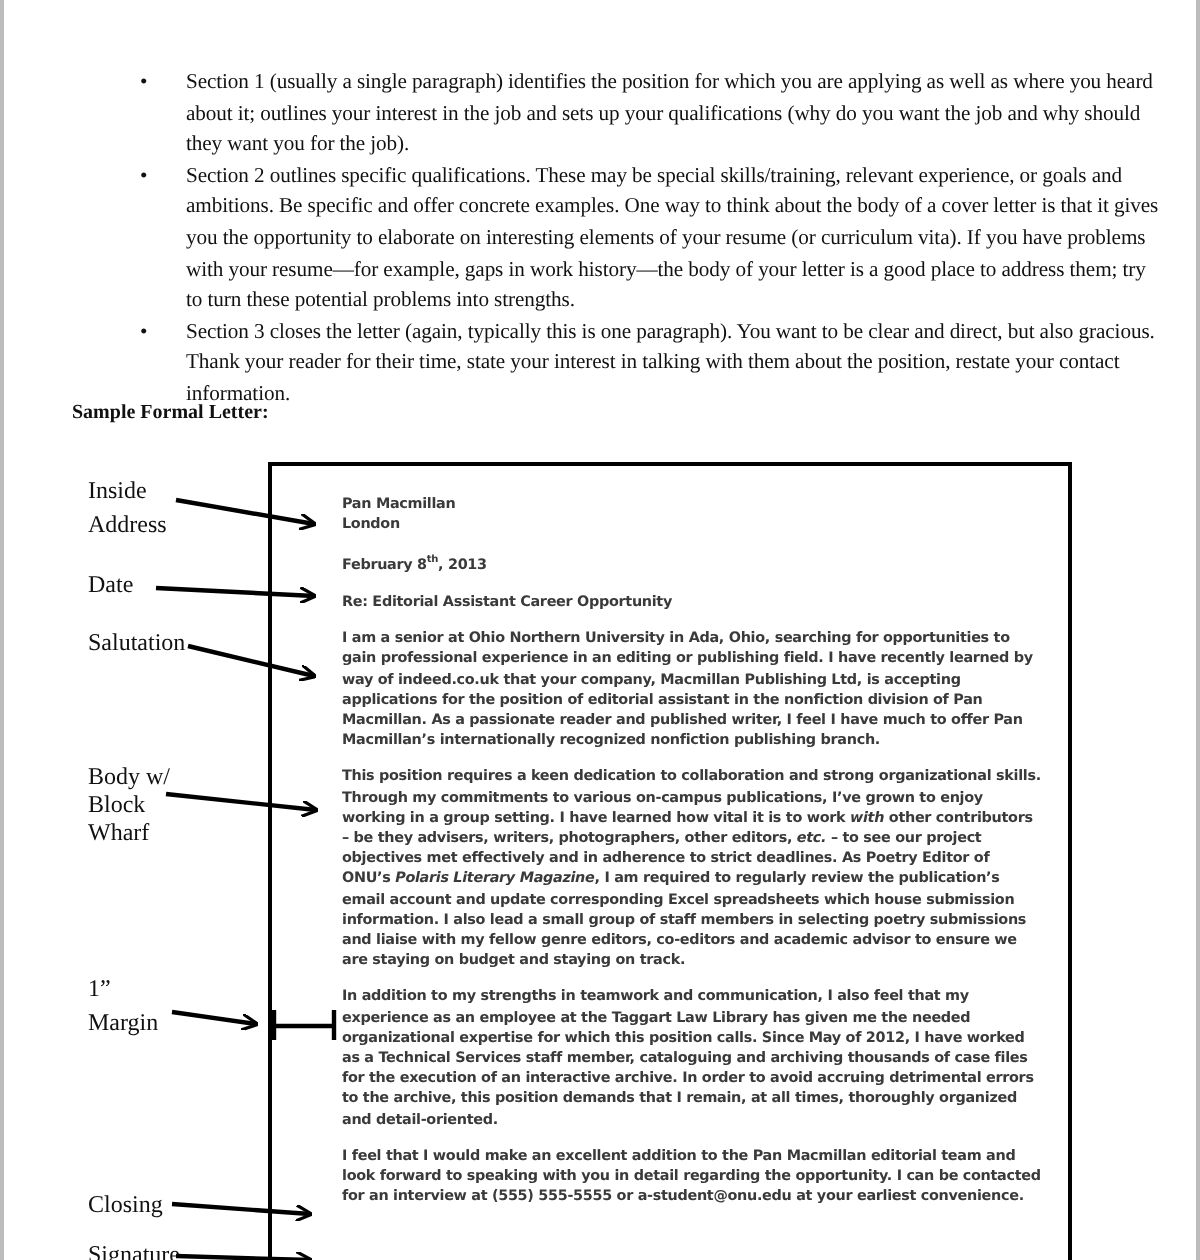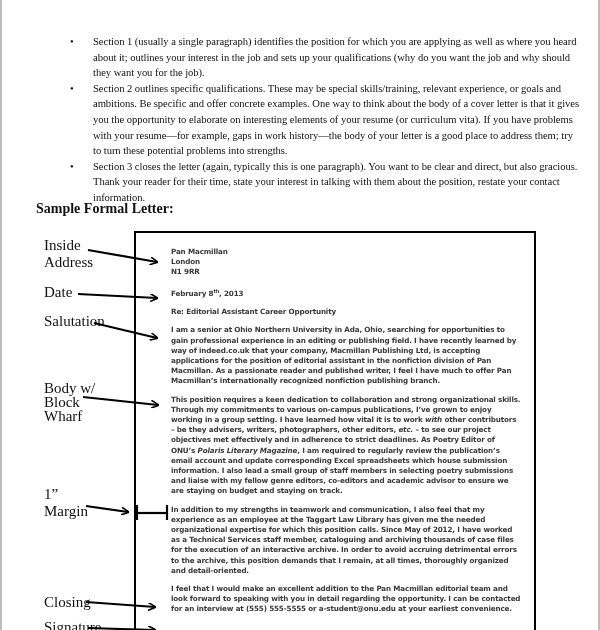--- a/index.html
+++ b/index.html
@@ -7,23 +7,23 @@
     width: 600px; height: 630px; overflow: hidden; background: #ffffff;
     position: relative; font-family: "Liberation Serif", serif; color: #111;
   }
   .page-border-left { position: absolute; left: 0; top: 0; width: 2px; height: 630px; background: #bdbdbd; }
   .page-border-right { position: absolute; right: 0; top: 0; width: 2px; height: 630px; background: #bdbdbd; }
 
   .bullets { position: absolute; left: 70px; top: 34px; width: 510px; margin: 0; padding: 0; list-style: none; }
   .bullets li { position: relative; padding-left: 23px; font-size: 10.6px; line-height: 15.6px; letter-spacing: -0.05px; }
   .bullets li .dot { position: absolute; left: 0; top: 0; }
 
-  .sample-heading { position: absolute; left: 36px; top: 201px; font-weight: bold; font-size: 14px; }
+  .sample-heading { position: absolute; left: 36px; top: 201px; font-weight: bold; font-size: 10px; }
 
-  .label { position: absolute; left: 44px; font-size: 15px; line-height: 17px; }
+  .label { position: absolute; left: 44px; font-size: 12px; line-height: 17px; }
 
   .letter-box {
     position: absolute; left: 134px; top: 231px; width: 402px; height: 420px;
     border: 2px solid #000; border-bottom: none; box-sizing: border-box;
   }
   .letter {
     position: absolute; left: 171px; top: 247px; width: 350px;
     font-family: "DejaVu Sans", sans-serif; font-size: 7.2px; line-height: 10.2px;
     color: #3a3a3a; font-weight: bold; letter-spacing: -0.15px;
   }
@@ -64,21 +64,20 @@
   <div>Margin</div>
 </div>
 <div class="label" style="top:594px">Closing</div>
 <div class="label" style="top:619px">Signature</div>
 
 <div class="letter-box"></div>
 
 <div class="letter">
   <p>Pan Macmillan</p>
   <p>London</p>
-  <p>N1 9RR</p>
   <div class="gap"></div>
   <p><span>February 8</span><sup>th</sup><span>, 2013</span></p>
   <div class="gap"></div>
   <p>Re: Editorial Assistant Career Opportunity</p>
   <div class="gap"></div>
   <p>I am a senior at Ohio Northern University in Ada, Ohio, searching for opportunities to gain professional experience in an editing or publishing field. I have recently learned by way of indeed.co.uk that your company, Macmillan Publishing Ltd, is accepting applications for the position of editorial assistant in the nonfiction division of Pan Macmillan. As a passionate reader and published writer, I feel I have much to offer Pan Macmillan’s internationally recognized nonfiction publishing branch.</p>
   <div class="gap"></div>
   <p><span>This position requires a keen dedication to collaboration and strong organizational skills. Through my commitments to various on-campus publications, I’ve grown to enjoy working in a group setting. I have learned how vital it is to work </span><em>with</em><span> other contributors – be they advisers, writers, photographers, other editors, </span><em>etc.</em><span> – to see our project objectives met effectively and in adherence to strict deadlines. As Poetry Editor of ONU’s </span><em>Polaris Literary Magazine</em><span>, I am required to regularly review the publication’s email account and update corresponding Excel spreadsheets which house submission information. I also lead a small group of staff members in selecting poetry submissions and liaise with my fellow genre editors, co-editors and academic advisor to ensure we are staying on budget and staying on track.</span></p>
   <div class="gap"></div>
   <p>In addition to my strengths in teamwork and communication, I also feel that my experience as an employee at the Taggart Law Library has given me the needed organizational expertise for which this position calls. Since May of 2012, I have worked as a Technical Services staff member, cataloguing and archiving thousands of case files for the execution of an interactive archive. In order to avoid accruing detrimental errors to the archive, this position demands that I remain, at all times, thoroughly organized and detail-oriented.</p>

